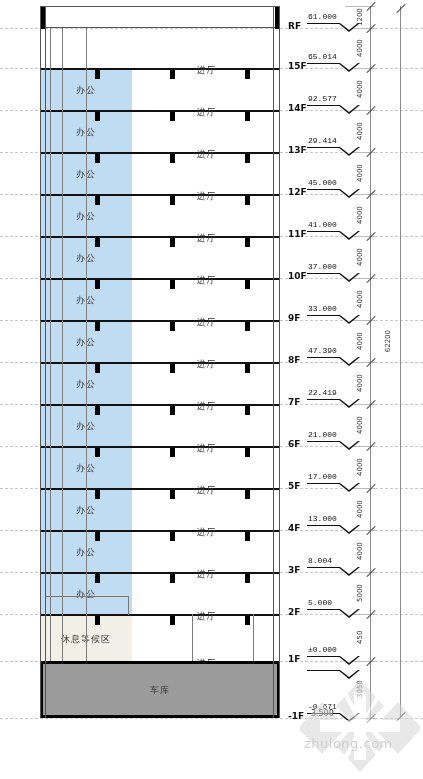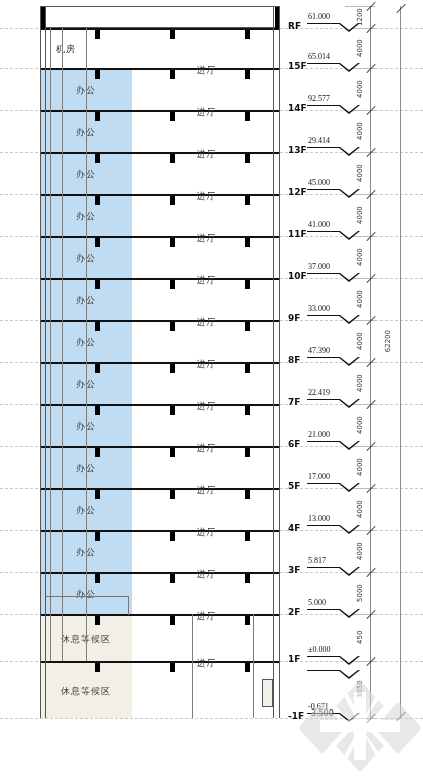--- a/index.html
+++ b/index.html
@@ -49,21 +49,21 @@
          border-right:1px solid #555;box-sizing:border-box;}
   
   #wallR{position:absolute;left:273px;width:7px;border-left:1px solid #555;
          border-right:1px solid #555;box-sizing:border-box;}
 
   
   .lvl{position:absolute;left:288px;height:0;width:120px;}
   .lvl .fname{position:absolute;left:0;top:-7px;font-size:9px;font-weight:bold;
               color:#111;font-family:"DejaVu Sans",sans-serif;}
   .lvl .elev{position:absolute;left:20px;top:-16px;font-size:8px;color:#111;
-             font-family:Liberation Serif, serif;}
+             font-family:Liberation Mono, monospace;}
   .lvl .elev2{position:absolute;left:20px;top:-9px;font-size:8px;color:#111;
               font-family:"DejaVu Sans",sans-serif;}
   .lvl .bar{position:absolute;left:19px;top:-5px;width:52px;height:0;
             border-top:1px solid #111;}
   .lvl .tri{position:absolute;left:50px;top:-5px;width:0;height:0;
             border-left:11px solid transparent;border-right:11px solid transparent;
             border-top:9px solid #111;}
   .lvl .tri i{position:absolute;left:-9px;top:-9px;width:0;height:0;
             border-left:9px solid transparent;border-right:9px solid transparent;
             border-top:7px solid #fff;}
@@ -139,29 +139,20 @@
       <div class="dimtickline" style="top: 488px;"></div>
       <div class="dimtickline" style="top: 530px;"></div>
       <div class="dimtickline" style="top: 572px;"></div>
       <div class="dimtickline" style="top: 614px;"></div>
       <div class="dimtickline" style="top: 661px;"></div>
       <div class="dimtickline" style="top: 718px;"></div>
       <div class="dimtickline" style="top: 6px;"></div>
     </div>
 
   <div id="building">
-      <div class="floor" style="top: 22px; height: 40px;">
-        <div class="left plain" style="border-right: none;">
-          <div class="rmlabel" style="left: -40px; text-align: center;">机房</div>
-        </div>
-        <div class="right plain" style="border-left: none;"></div>
-        <div class="beam" style="left: 55px;"></div>
-        <div class="beam" style="left: 130px;"></div>
-        <div class="beam" style="left: 205px;"></div>
-      </div>
       <div class="floor" style="top: 62px; height: 42px;">
         <div class="left office">
           <div class="rmlabel">办公</div>
         </div>
         <div class="right hall">
           <div class="rmlabel">进厅</div>
         </div>
         <div class="beam" style="left: 55px;"></div>
         <div class="beam" style="left: 130px;"></div>
         <div class="beam" style="left: 205px;"></div>
@@ -328,20 +319,23 @@
       <div style="position: absolute; left: 222px; top: 673px; width: 9px; height: 26px; border: 1px solid rgb(85, 85, 85); background: rgb(242, 239, 230);"></div>
       <div class="stairdet" style="position: absolute; left: 5px; top: 590px; width: 83px; border-top: 1px solid rgb(119, 119, 119);"></div>
       <div class="stairdetv" style="position: absolute; left: 88px; top: 590px; height: 19px; border-left: 1px solid rgb(119, 119, 119);"></div>
     </div>
 
   <div id="roofband">
     <div class="cap-l"></div>
     <div class="cap-r"></div>
   </div>
 
+  <div id="garage" style="top: 661px; height: 57px;">
+    <div class="rmlabel">车库</div>
+  </div>
 
   <div id="wallL" style="top: 6px; height: 712px;"></div>
   <div id="wallR" style="top: 6px; height: 712px;"></div>
 
   <div id="levels">
       <div class="lvl" style="top: 28px;">
         <div class="fname">RF</div>
         <div class="elev">61.000</div>
         <div class="bar"></div>
         <div class="tri">
@@ -439,21 +433,21 @@
       <div class="lvl" style="top: 530px;">
         <div class="fname">4F</div>
         <div class="elev">13.000</div>
         <div class="bar"></div>
         <div class="tri">
           <i></i>
         </div>
       </div>
       <div class="lvl" style="top: 572px;">
         <div class="fname">3F</div>
-        <div class="elev">5.817</div>
+        <div class="elev">8.004</div>
         <div class="bar"></div>
         <div class="tri">
           <i></i>
         </div>
       </div>
       <div class="lvl" style="top: 614px;">
         <div class="fname">2F</div>
         <div class="elev">5.000</div>
         <div class="bar"></div>
         <div class="tri">
@@ -538,14 +532,15 @@
       <rect x="54" y="20" width="12" height="34"></rect>
       <rect x="54" y="54" width="12" height="34"></rect>
       <rect x="20" y="48" width="34" height="12"></rect>
       <rect x="66" y="48" width="34" height="12"></rect>
       <polygon points="60,54 44,24 48,22 62,50"></polygon>
       <polygon points="60,54 76,24 80,26 62,52"></polygon>
       <polygon points="60,54 44,84 48,86 62,58"></polygon>
       <polygon points="60,54 76,84 80,82 62,58"></polygon>
     </g>
   </svg>
+  <div id="wmtext">zhulong.com</div>
 
 </div>
 
 </body></html>

